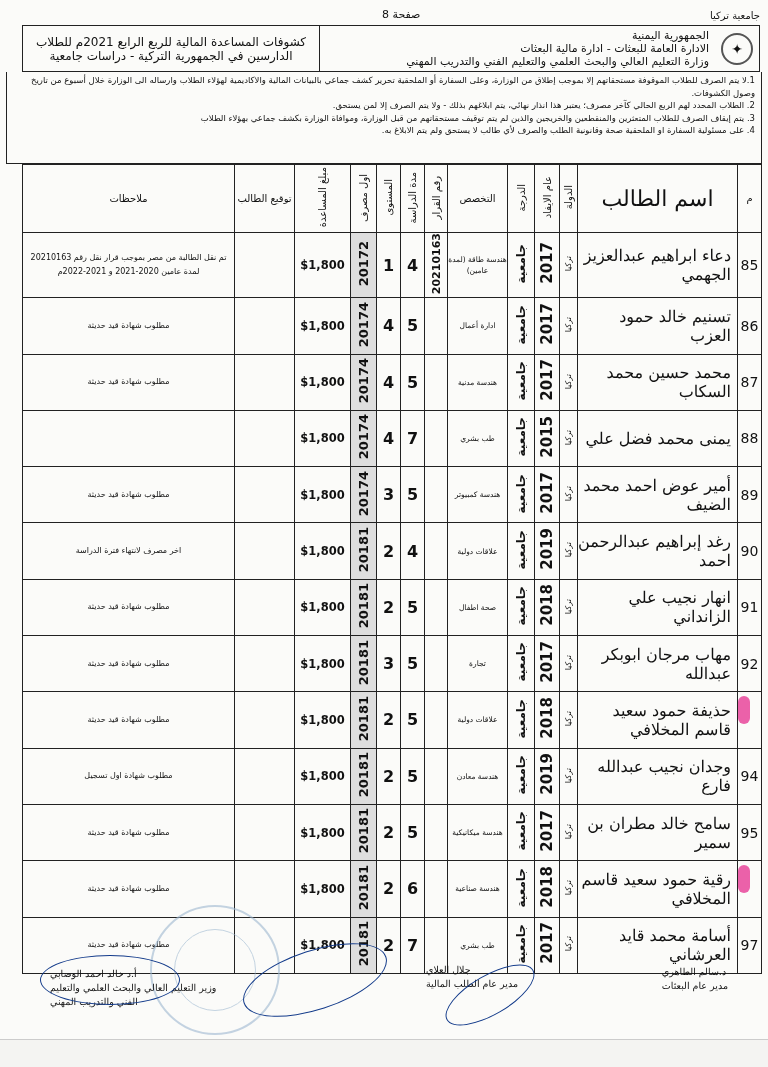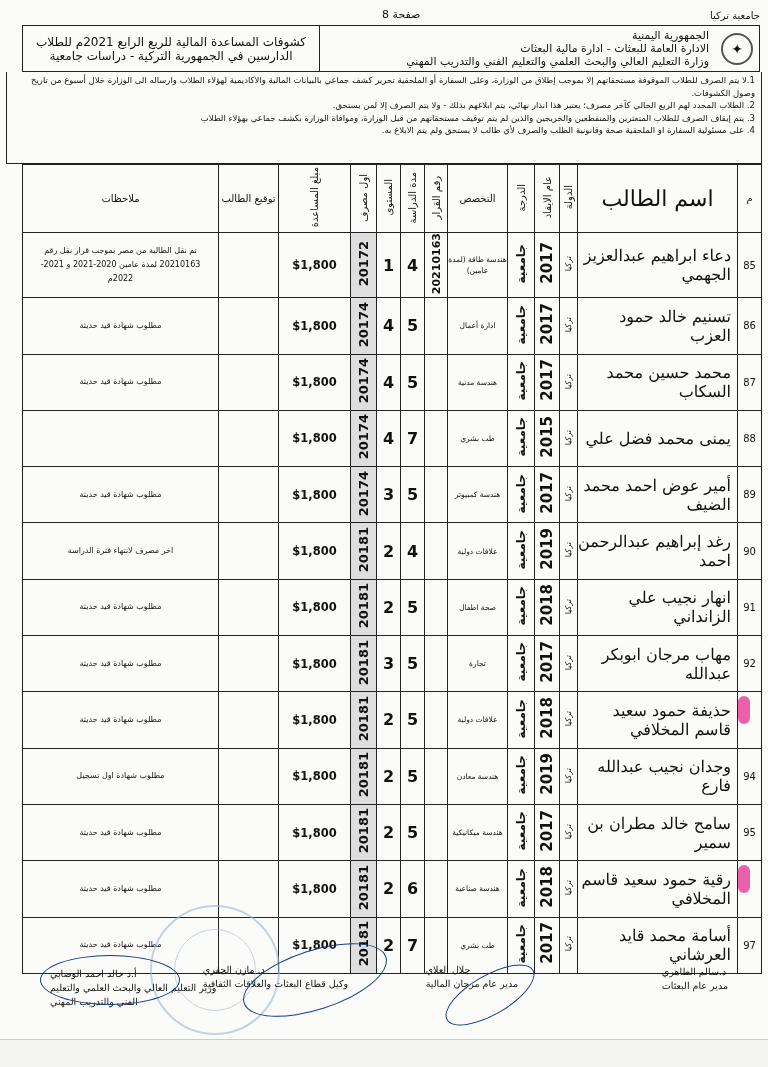--- a/index.html
+++ b/index.html
@@ -13,30 +13,30 @@
 .hdr .emblem{width:32px;height:32px;border-radius:50%;border:2px solid #555;margin-left:12px;display:flex;align-items:center;justify-content:center;font-size:14px}
 .hdr .mtext{flex:1;font-size:11px;line-height:13px}
 .hdr .title{flex:1;display:flex;align-items:center;justify-content:center;text-align:center;font-size:12px;line-height:14px;padding:2px 8px}
 .notes{position:absolute;left:6px;top:72px;width:756px;height:92px;border:1.5px solid #222;border-top:none;direction:rtl;font-size:8.5px;line-height:12.5px;padding:2px 6px}
 table{position:absolute;left:22px;top:164px;width:740px;border-collapse:collapse;direction:rtl}
 td,th{border:1.5px solid #222;text-align:center;vertical-align:middle}
 th{height:68px;font-weight:normal;font-size:10px}
 th.name-h{font-size:22px;font-family:"DejaVu Serif",serif}
 .vert{writing-mode:vertical-rl;transform:rotate(180deg);display:inline-block;white-space:nowrap}
 td{height:56.3px;font-size:9px}
-td.idx{width:24px;font-size:10px}
+td.idx{width:24px;font-size:14px}
 td.name{width:160px;font-family:"DejaVu Serif",serif;font-size:16px;text-align:right;padding-right:6px}
 td.ctry{width:18px;font-size:8px}
 td.year{width:25px;font-weight:bold;font-size:15px}
 td.deg{width:27px;font-weight:bold;font-size:12px}
 td.spec{width:60px;font-size:7.5px;line-height:11px}
 td.dec{width:23px;font-weight:bold;font-size:11px}
 td.dur,td.lvl{width:24px;font-size:16px;font-weight:bold}
 td.first{width:26px;background:#dedede;font-weight:bold;font-size:13px}
-td.amt{width:72px;font-weight:bold;font-size:11.5px}
+td.amt{width:56px;font-weight:bold;font-size:11.5px}
 td.sig{width:60px}
 td.rem{font-size:8px;line-height:14px;padding:0 6px}
 .mark{position:absolute;right:18px;width:12px;height:28px;background:#e8459b;border-radius:6px;opacity:.85}
 .sigs{position:absolute;left:0;top:955px;width:768px;height:80px;direction:rtl;font-size:9.5px;font-family:"DejaVu Serif",serif}
 .sig-block{position:absolute;text-align:left;line-height:14px}
 .stamp{position:absolute;left:150px;top:905px;width:130px;height:130px;border:2px solid #9eb8d0;border-radius:50%;opacity:.6}
 .stamp-inner{position:absolute;left:22px;top:22px;width:82px;height:82px;border:1px solid #9eb8d0;border-radius:50%}
 .scribble{position:absolute;border:1.5px solid #123a8a;border-radius:50%}
 .bottom-bar{position:absolute;left:0;bottom:0;width:768px;height:28px;background:#f4f4f2;border-top:1px solid #ccc}
 </style>
@@ -289,25 +289,21 @@
       <div class="stamp-inner"></div>
     </div>
 
   <div class="sigs">
     <div class="sig-block" style="right:40px;top:10px">
       <div>د.سالم الطاهري</div>
         <div>مدير عام البعثات</div>
     </div>
     <div class="sig-block" style="right:250px;top:8px">
       <div>جلال العلاي</div>
-        <div>مدير عام مرجان المالية</div>
-    </div>
-    <div class="sig-block" style="right:420px;top:8px">
-      <div>د. مازن الجفري</div>
-        <div>وكيل قطاع البعثات والعلاقات الثقافية</div>
+        <div>مدير عام الطلب المالية</div>
     </div>
     <div class="sig-block" style="left:50px;top:12px;width:170px">
       <div>أ.د خالد احمد الوصابي</div>
         <div>وزير التعليم العالي والبحث العلمي والتعليم الفني والتدريب المهني</div>
     </div>
     <div class="scribble" style="left:40px;top:0;width:140px;height:50px"></div>
     <div class="scribble" style="left:240px;top:-5px;width:150px;height:60px;transform:rotate(-18deg)"></div>
     <div class="scribble" style="left:440px;top:20px;width:100px;height:40px;transform:rotate(-30deg)"></div>
   </div>
   <div class="bottom-bar"></div>

